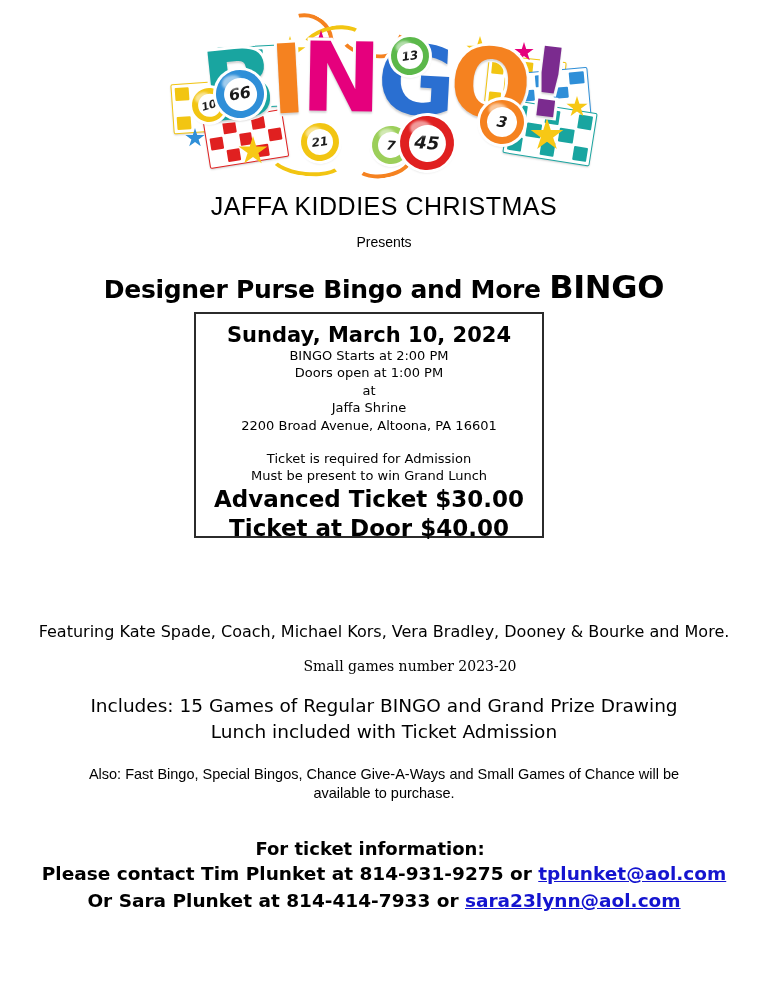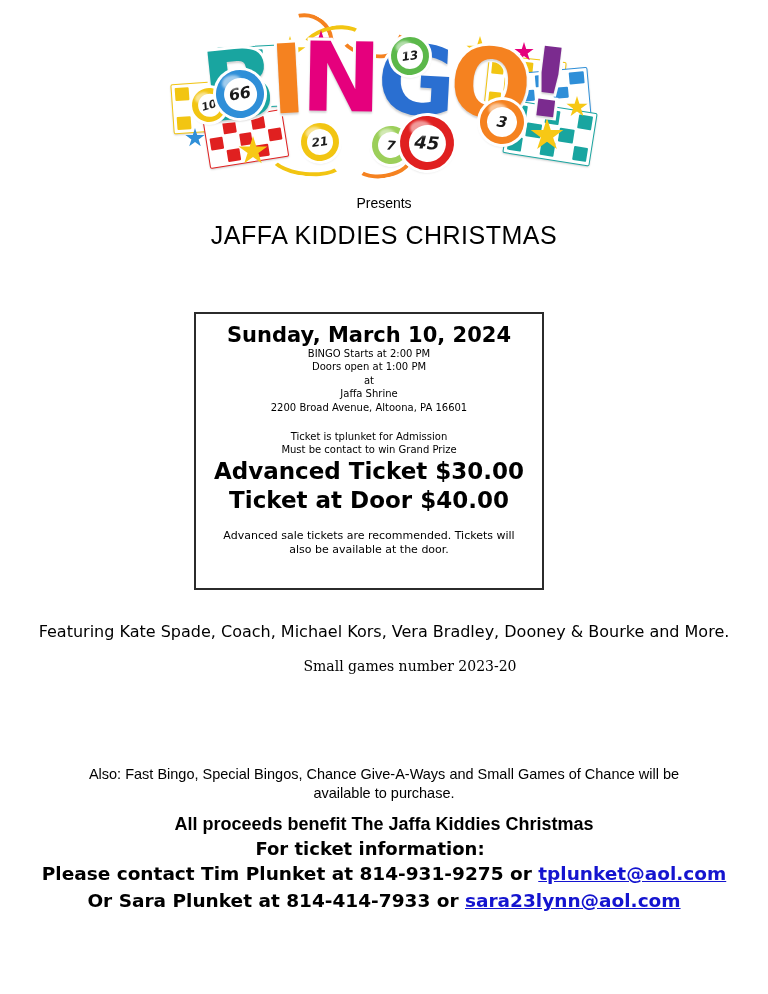--- a/index.html
+++ b/index.html
@@ -137,34 +137,34 @@
   .headline .big {
     font-size: 32px;
   }
 
   
   .detail-box {
     position: absolute;
     left: 194px;
     top: 312px;
     width: 350px;
-    height: 278px;
+    height: 226px;
     border: 2px solid #2b2b2b;
     box-sizing: border-box;
     text-align: center;
     font-family: "DejaVu Sans", sans-serif;
     background: #ffffff;
   }
   .db-date {
     font-weight: bold;
     font-size: 21px;
     margin-top: 9px;
   }
   .db-line {
-    font-size: 10px;
+    font-size: 13px;
     line-height: 1.34;
   }
   .db-gap { height: 16px; }
   .db-price {
     font-weight: bold;
     font-size: 23px;
     line-height: 1.28;
   }
   .db-note {
     font-size: 11px;
@@ -443,48 +443,53 @@
       <div class="ball" style="left:480px; top:100px; width:44px; height:44px; background:#f58220; transform:rotate(8deg);">
         <div class="inner" style="width:30px;height:30px;font-size:15px;">
           <span>3</span>
         </div>
         <div class="gloss"></div>
       </div>
 
     </div>
   </div>
 
+  <div class="t-center org-title">JAFFA KIDDIES CHRISTMAS</div>
+
   <div class="t-center presents">Presents</div>
 
-  <div class="t-center org-title">JAFFA KIDDIES CHRISTMAS</div>
-
+  <div class="t-center headline">
+    <span>Designer Purse Bingo and More </span><span class="big">BINGO</span>
+  </div>
 
   <div class="detail-box">
     <div class="db-date">Sunday, March 10, 2024</div>
     <div class="db-line">BINGO Starts at 2:00 PM</div>
     <div class="db-line">Doors open at 1:00 PM</div>
     <div class="db-line">at</div>
     <div class="db-line">Jaffa Shrine</div>
     <div class="db-line">2200 Broad Avenue, Altoona, PA 16601</div>
     <div class="db-gap"></div>
-    <div class="db-line">Ticket is tplunket for Admission</div>
-    <div class="db-line">Must be contact to win Grand Prize</div>
+    <div class="db-line">Ticket is required for Admission</div>
+    <div class="db-line">Must be present to win Grand Lunch</div>
     <div class="db-price">Advanced Ticket $30.00</div>
     <div class="db-price">Ticket at Door $40.00</div>
-    <div class="db-note">Advanced sale tickets are recommended. Tickets will also be available at the door.</div>
   </div>
 
   <div class="featuring">Featuring Kate Spade, Coach, Michael Kors, Vera Bradley, Dooney &amp; Bourke and More.</div>
 
   <div class="smallgames">Small games number 2023-20</div>
 
+  <div class="includes">
+    <div>Includes: 15 Games of Regular BINGO and Grand Prize Drawing</div>
+    <div>Lunch included with Ticket Admission</div>
+  </div>
 
   <div class="also">Also: Fast Bingo, Special Bingos, Chance Give-A-Ways and Small Games of Chance will be available to purchase.</div>
 
-  <div class="proceeds">All proceeds benefit The Jaffa Kiddies Christmas</div>
 
   <div class="ticketinfo">For ticket information:</div>
 
   <div class="contact">
     <div>
       <span>Please contact Tim Plunket at 814-931-9275 or </span><a class="maillink" href="#">tplunket@aol.com</a>
     </div>
     <div>
       <span>Or Sara Plunket at 814-414-7933 or </span><a class="maillink" href="#">sara23lynn@aol.com</a>
     </div>

